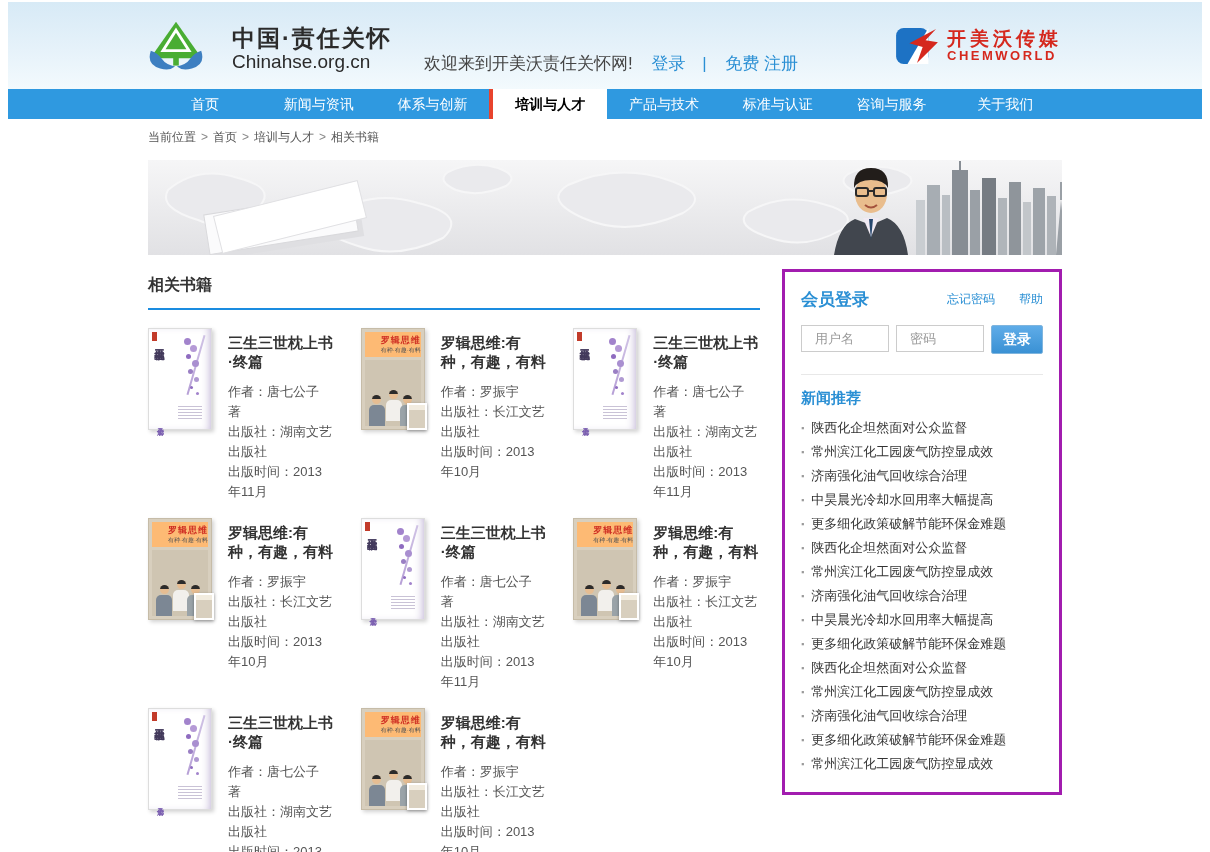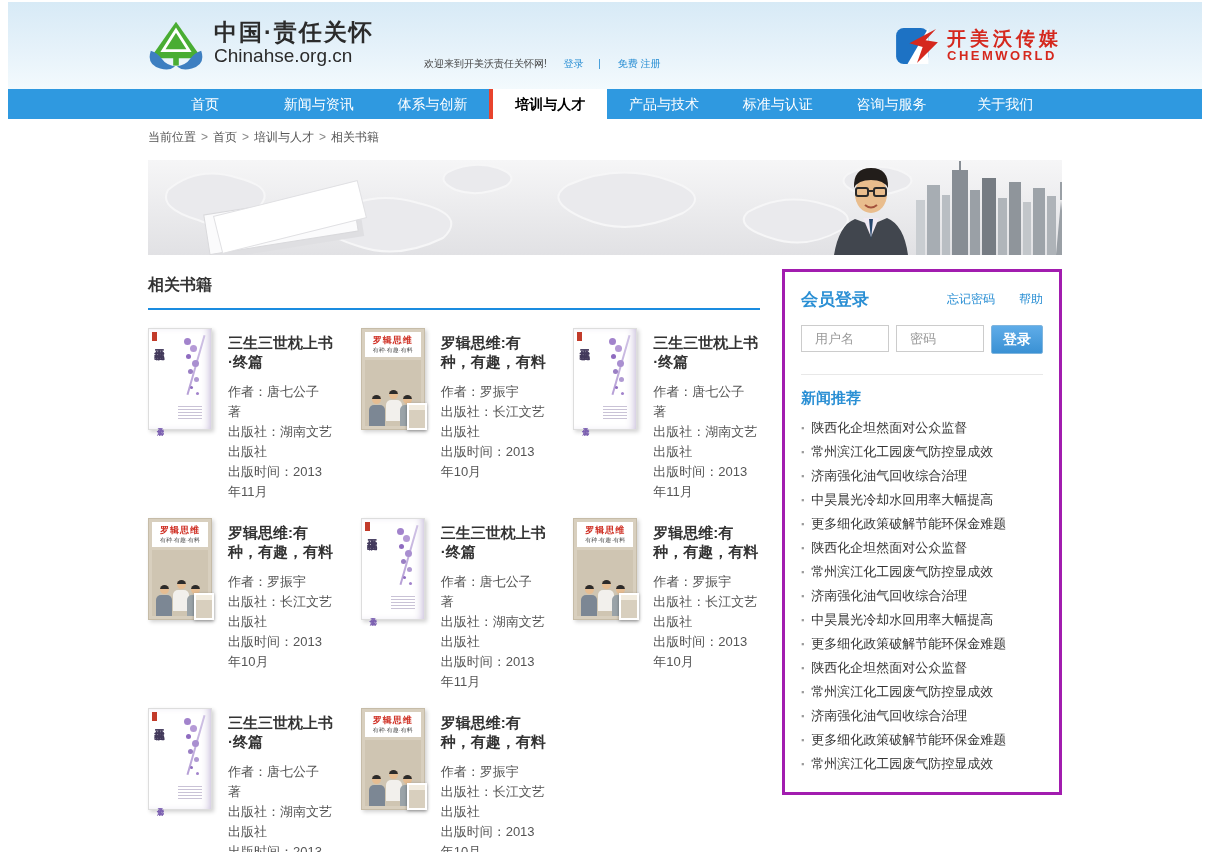--- a/index.html
+++ b/index.html
@@ -7,26 +7,26 @@
     --brand-red:#d5281e;
   }
   *{margin:0;padding:0;box-sizing:border-box;}
   html,body{background:#fff;}
   body{font-family:"Liberation Sans","DejaVu Sans",sans-serif;color:#333;width:1210px;margin:0 auto;}
   .inner{width:914px;margin:0 auto;}
 
   
   .header{height:87px;background:linear-gradient(180deg,#d7eaf6 0%,#e6f2fa 55%,#f3fafd 100%);}
   .header-inner{width:914px;margin:0 auto;height:100%;display:flex;align-items:center;position:relative;}
-  .logo-block{display:flex;align-items:flex-start;gap:10px;width:276px;cursor:pointer;}
+  .logo-block{display:flex;align-items:flex-end;gap:28px;width:276px;cursor:pointer;}
   .logo-mark{width:56px;height:54px;flex:0 0 auto;}
   .logo-title{font-size:23px;font-weight:bold;color:#2b2b2b;letter-spacing:2px;line-height:26px;}
   .logo-sub{font-size:19px;color:#2b2b2b;line-height:22px;}
   .mid-block{display:flex;flex-direction:column;gap:7px;}
-  .welcome-row{font-size:10px;color:#444;margin-top:36px;}
+  .welcome-row{font-size:17px;color:#444;margin-top:36px;}
   .welcome-row .lnk{margin-left:14px;}
   .welcome-row .sep{margin-left:12px;color:var(--link);}
   .lnk{color:var(--link);cursor:pointer;}
   .search-row{display:flex;}
   .search-input{width:374px;height:27px;border:1px solid #c3c3c3;background:#fff;padding:0 8px;font-size:13px;outline:none;}
   .search-btn{height:27px;width:71px;margin-left:-1px;border:1px solid #c3c3c3;background:linear-gradient(180deg,#fff,#f2f2f2);display:flex;align-items:center;justify-content:center;gap:5px;cursor:pointer;}
   .search-btn span{color:var(--link);font-size:14px;}
   .brand-right{margin-left:auto;display:flex;align-items:center;gap:9px;cursor:pointer;}
   .brand-cn{color:var(--brand-red);font-weight:bold;font-size:19px;letter-spacing:4px;line-height:20px;}
   .brand-en{color:var(--brand-red);font-weight:bold;font-size:13px;letter-spacing:2.5px;line-height:14px;}
@@ -60,21 +60,21 @@
   .cover{width:64px;height:102px;position:relative;flex:0 0 auto;cursor:pointer;}
   .cover.sansheng{background:#fff;border:1px solid #ddd;box-shadow:2px 2px 4px rgba(0,0,0,.18), inset -6px 0 9px -5px rgba(125,100,170,.5);}
   .s-seal{position:absolute;left:3px;top:3px;width:5px;height:9px;background:#c23b2a;}
   .s-vtext{position:absolute;left:5px;top:13px;writing-mode:vertical-rl;font-size:10px;font-weight:bold;color:#433a5c;line-height:11px;}
   .s-branch{position:absolute;right:14px;top:5px;width:2px;height:62px;background:linear-gradient(#b8a4d8,#8f6cc0);transform:rotate(16deg);opacity:.65;}
   .s-flowers{position:absolute;right:20px;top:9px;width:7px;height:7px;border-radius:50%;background:#a283cc;
     box-shadow:6px 7px 0 0 #b59ad6,1px 15px 0 -1px #8f6cc0,8px 22px 0 0 #a98fd0,3px 30px 0 -1px #9a7fc4,9px 38px 0 -1px #b09ad2,4px 46px 0 -2px #8f6cc0,10px 52px 0 -2px #a283cc;}
   .s-author{position:absolute;left:6px;bottom:7px;writing-mode:vertical-rl;font-size:7px;font-weight:bold;color:#7b5fb0;}
   .s-lines{position:absolute;right:9px;bottom:8px;width:24px;height:15px;background:repeating-linear-gradient(180deg,#c9c2d6 0 1px,transparent 1px 3px);}
   .cover.luoji{background:#d8cfbe;border:1px solid #c6bca8;box-shadow:2px 2px 4px rgba(0,0,0,.18);}
-  .l-head{position:absolute;top:3px;left:3px;right:3px;height:25px;background:#ffffff;text-align:center;overflow:hidden;}
+  .l-head{position:absolute;top:3px;left:3px;right:3px;height:25px;background:#fdba74;text-align:right;overflow:hidden;}
   .l-title{display:block;font-size:9px;font-weight:bold;color:#cf2f23;line-height:12px;margin-top:2px;letter-spacing:1px;}
   .l-sub{display:block;font-size:6px;color:#555;line-height:8px;}
   .l-photo{position:absolute;top:31px;left:3px;right:3px;bottom:3px;background:#cfc5b2;overflow:hidden;}
   .person{position:absolute;bottom:0;}
   .person .p-head{width:9px;height:9px;border-radius:50%;background:#e6bd92;margin:0 auto 1px;position:relative;overflow:hidden;}
   .person .p-head::before{content:"";position:absolute;top:-1px;left:0;right:0;height:5px;border-radius:50% 50% 0 0;background:#2b2b2b;}
   .person .p-body{width:16px;height:21px;border-radius:5px 5px 0 0;}
   .p-left{left:4px;} .p-left .p-body{background:#7c8794;}
   .p-mid{left:21px;bottom:5px;} .p-mid .p-body{background:#f2f0ec;}
   .p-right{right:5px;} .p-right .p-body{background:#9aa3a8;}

